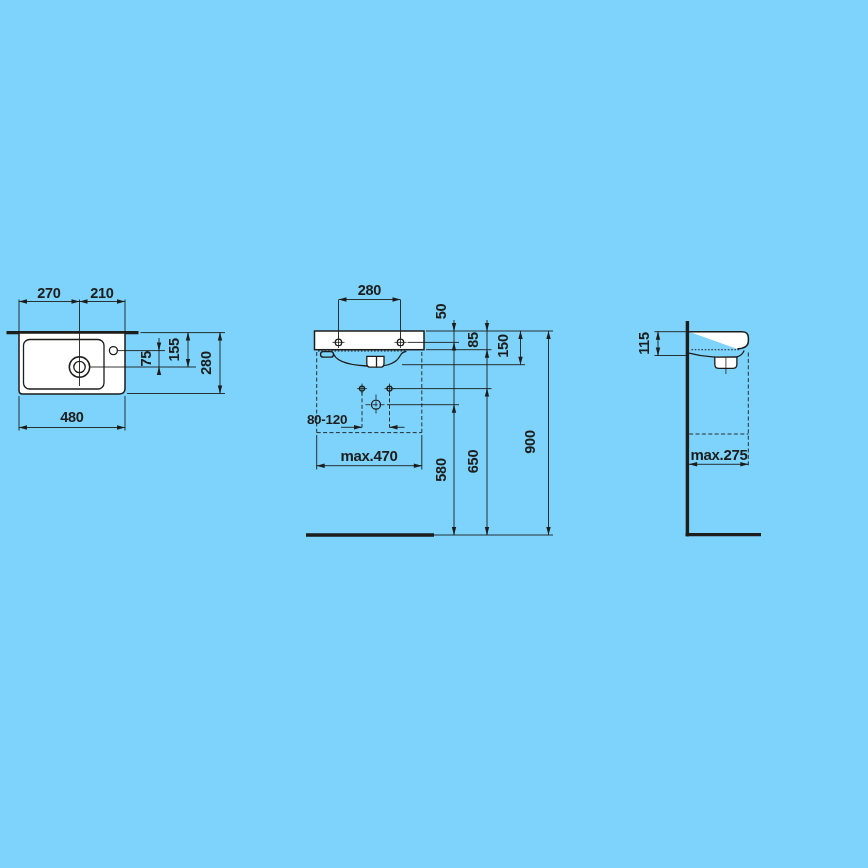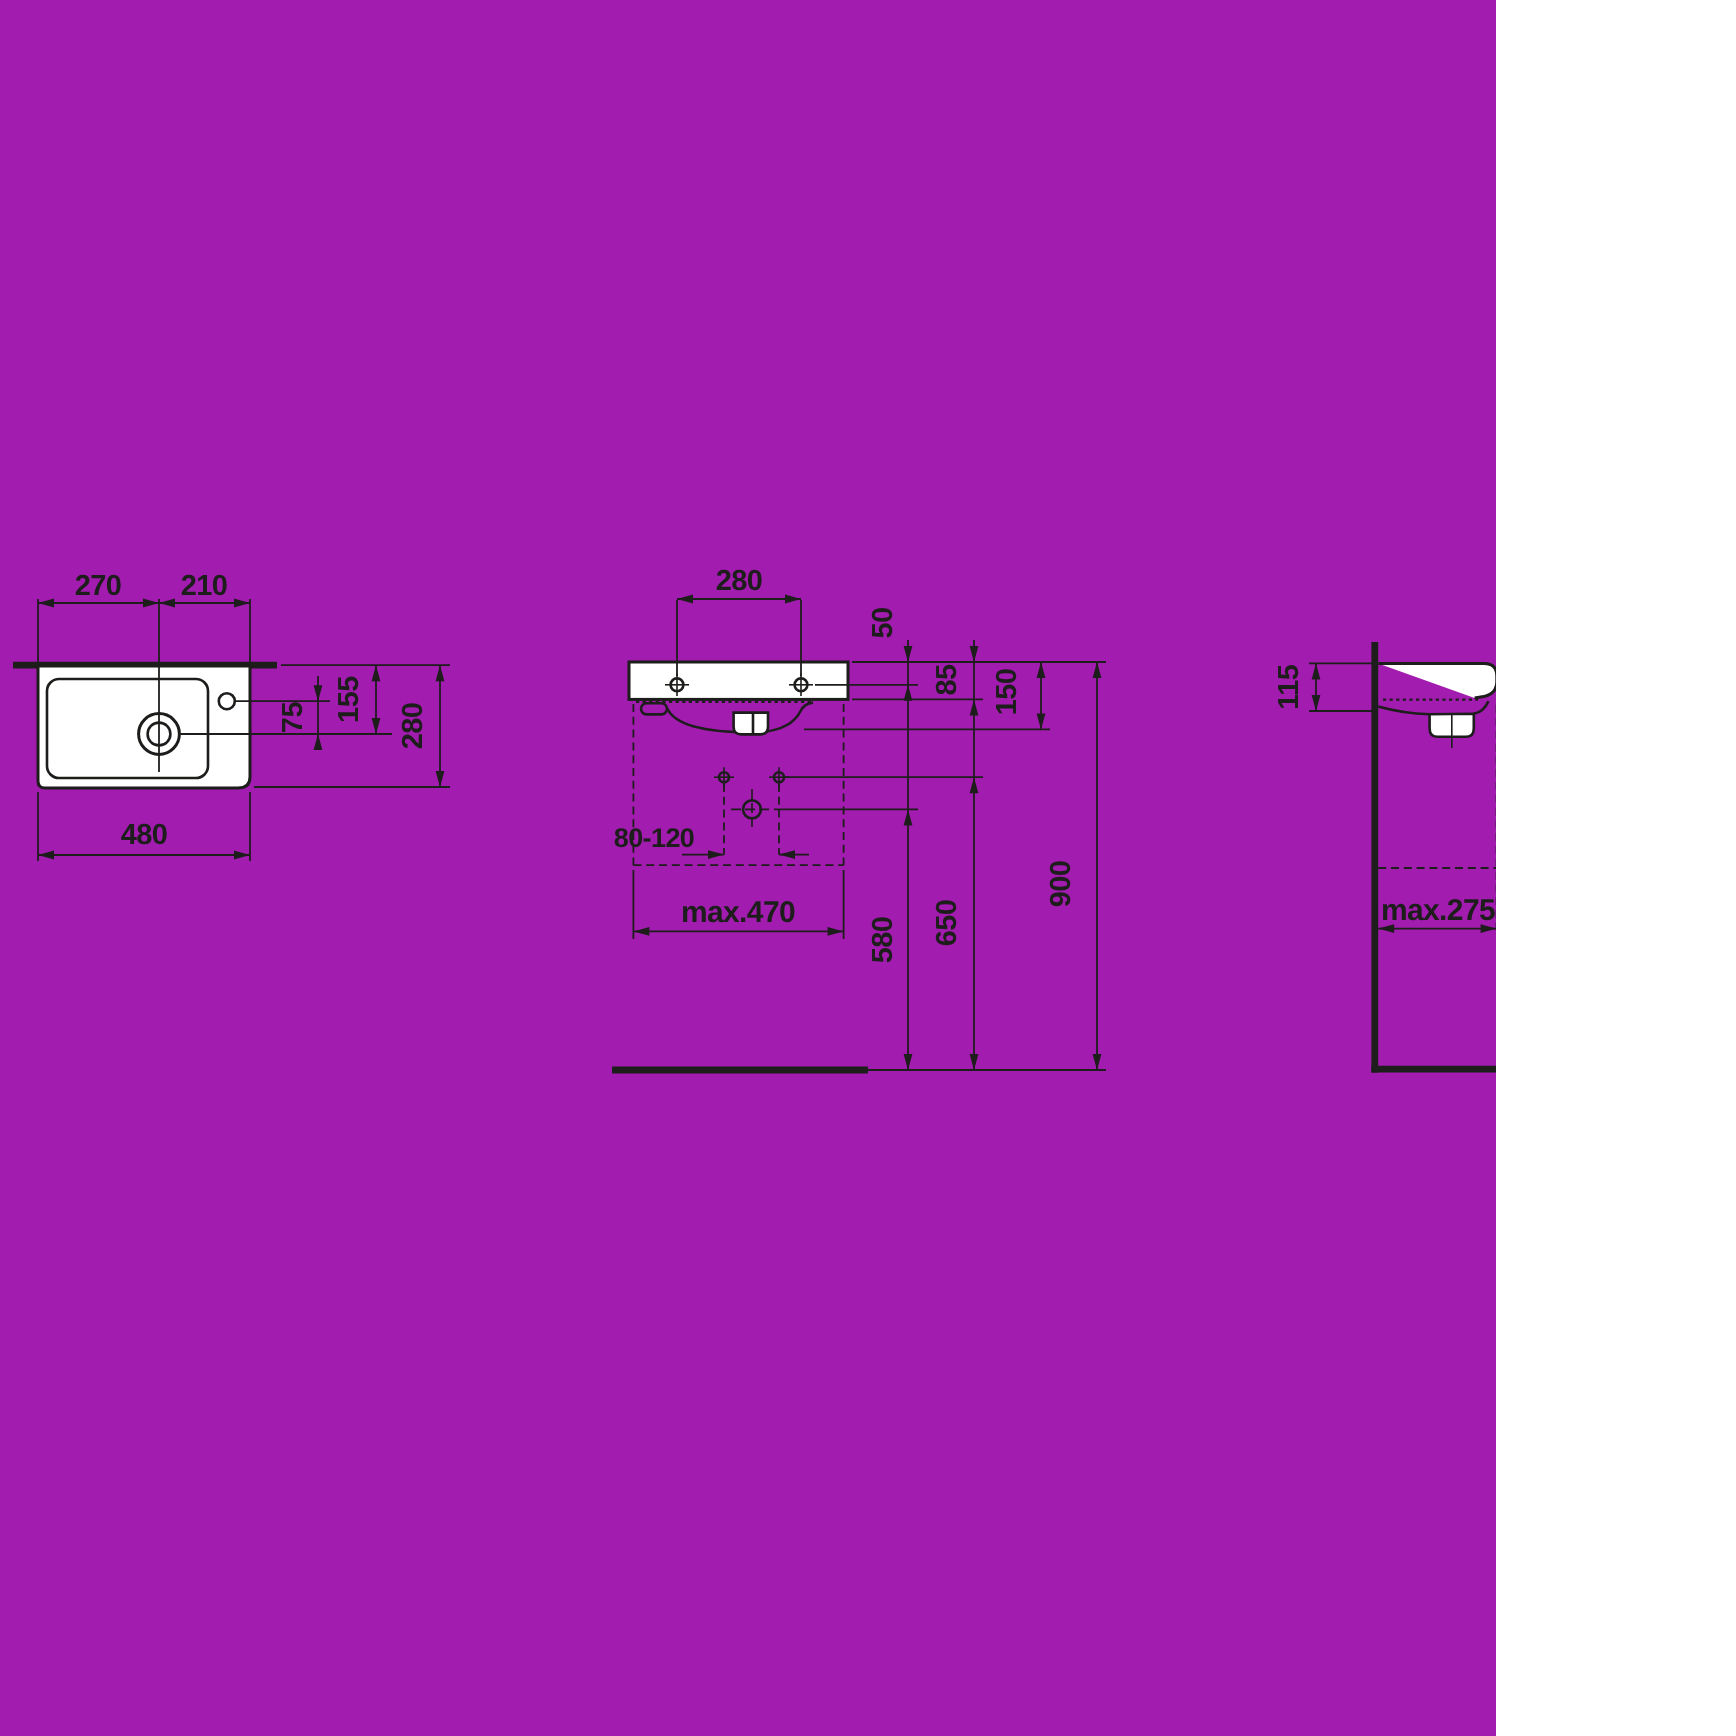--- a/index.html
+++ b/index.html
@@ -1,16 +1,16 @@
 <!DOCTYPE html>
 <html><head>
 <meta charset="utf-8">
 <style>
   html,body{margin:0;padding:0;background:#ffffff;}
-  .page{position:relative;width:748px;height:868px;background:#a21caf;overflow:hidden;}
+  .page{position:relative;width:868px;height:868px;background:#7dd3fc;overflow:hidden;}
   svg{display:block;}
   svg text{
     font-family:"Liberation Sans","DejaVu Sans",sans-serif;
     font-weight:700;
     font-size:14.5px;
     fill:#1d1d1b;
     letter-spacing:-0.3px;
   }
   svg text.small{font-size:13.5px;}
   svg text.maxlbl{font-size:15px;}

